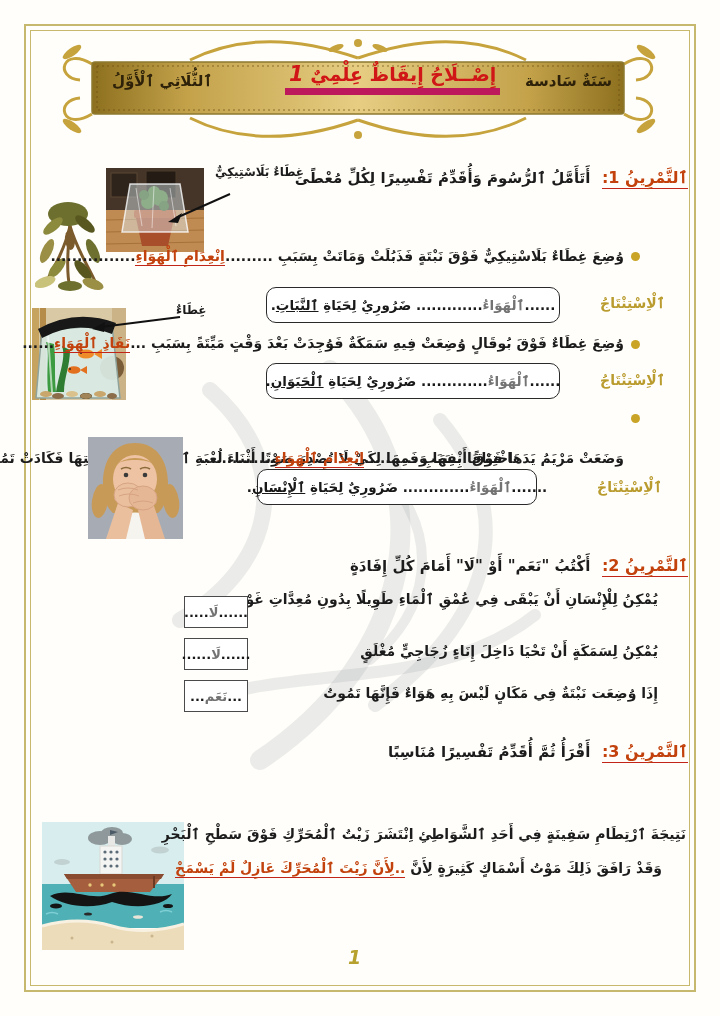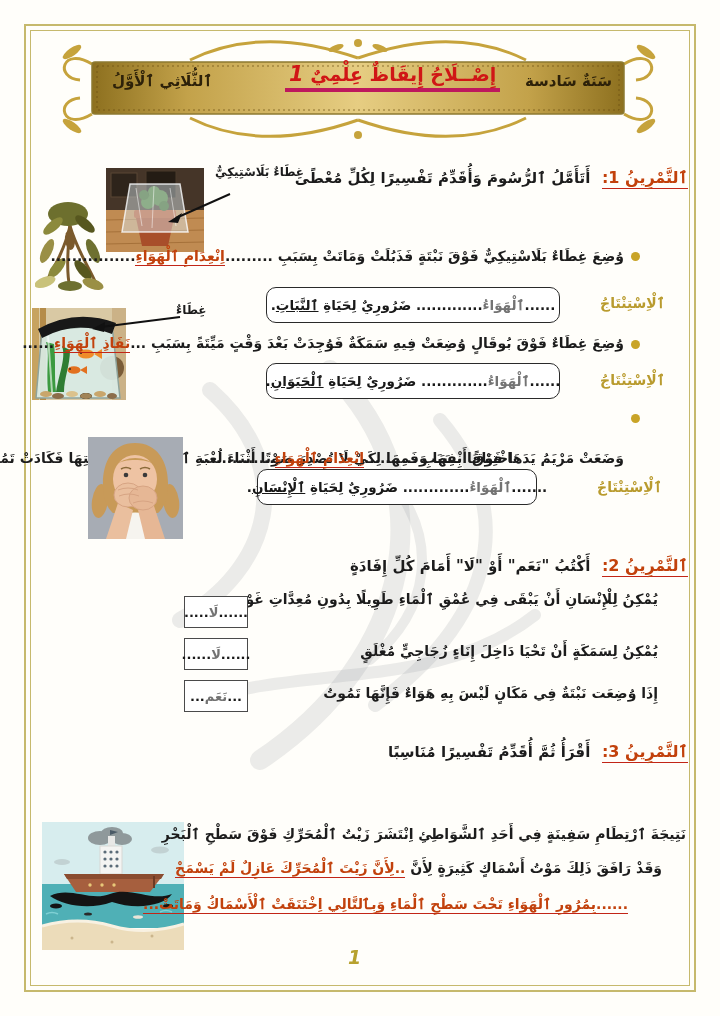--- a/index.html
+++ b/index.html
@@ -18,21 +18,21 @@
   .ex-title .rest{color:#1c1c1c;font-size:15px;margin-right:6px;}
   .btxt{font-size:14px;font-weight:bold;color:#1c1c1c;}
   .dot{width:9px;height:9px;border-radius:50%;background:#c9a427;display:inline-block;}
   .gold-label{color:#b99b2e;font-weight:bold;font-size:14px;}
   .cbox{border:1.6px solid #2a2a2a;border-radius:10px;background:#ffffff;
         display:flex;align-items:center;justify-content:center;font-size:13.5px;font-weight:bold;}
   .ansbox{border:1.4px solid #4a4a4a;background:#ffffff;display:flex;align-items:center;
         justify-content:center;font-size:13px;font-weight:bold;}
   .imglabel{font-size:12px;font-weight:bold;color:#1c1c1c;}
   .banner-side{font-size:15px;font-weight:bold;color:#2d2109;}
-  .banner-center{font-size:19px;font-weight:bold;color:#d01616;border-bottom:4px solid #be185d;
+  .banner-center{font-size:19px;font-weight:bold;color:#d01616;border-bottom:7px solid #be185d;
         display:inline-block;padding:0 4px 2px 4px;}
   .banner-num{font-style:italic;font-size:21px;color:#d01616;font-weight:bold;}
   .pagenum{font-size:19px;font-weight:bold;font-style:italic;color:#b7a12e;}
 </style>
 </head>
 <body>
 
 <div class="page">
 
   <div class="frame1"></div>
@@ -325,19 +325,16 @@
         <circle cx="70" cy="120" r="1.5"></circle>
         <circle cx="110" cy="114" r="1.5"></circle>
       </g>
   </svg>
 
   <div class="abs rtl nw btxt" style="right:34px;top:826px;">نَتِيجَةَ ٱرْتِطَامِ سَفِينَةٍ فِي أَحَدِ ٱلشَّوَاطِئِ اِنْتَشَرَ زَيْتُ ٱلْمُحَرِّكِ فَوْقَ سَطْحِ ٱلْبَحْرِ</div>
   <div class="abs rtl nw btxt" style="right:58px;top:860px;">
     <span>وَقَدْ رَافَقَ ذَلِكَ مَوْتُ أَسْمَاكٍ كَثِيرَةٍ لِأَنَّ</span>
     <span class="red-u">..لِأَنَّ زَيْتَ ٱلْمُحَرِّكَ عَازِلٌ لَمْ يَسْمَحْ</span>
   </div>
-  <div class="abs rtl nw btxt" style="right:92px;top:896px;">
-    <span class="red-u">......بِمُرُورِ ٱلْهَوَاءِ تَحْتَ سَطْحِ ٱلْمَاءِ وَبِٱلتَّالِي اِخْتَنَقَتْ ٱلْأَسْمَاكُ وَمَاتَتْ...</span>
-  </div>
 
   <div class="abs pagenum" style="left:348px;top:946px;">1</div>
 
 </div>
 
 </body></html>

